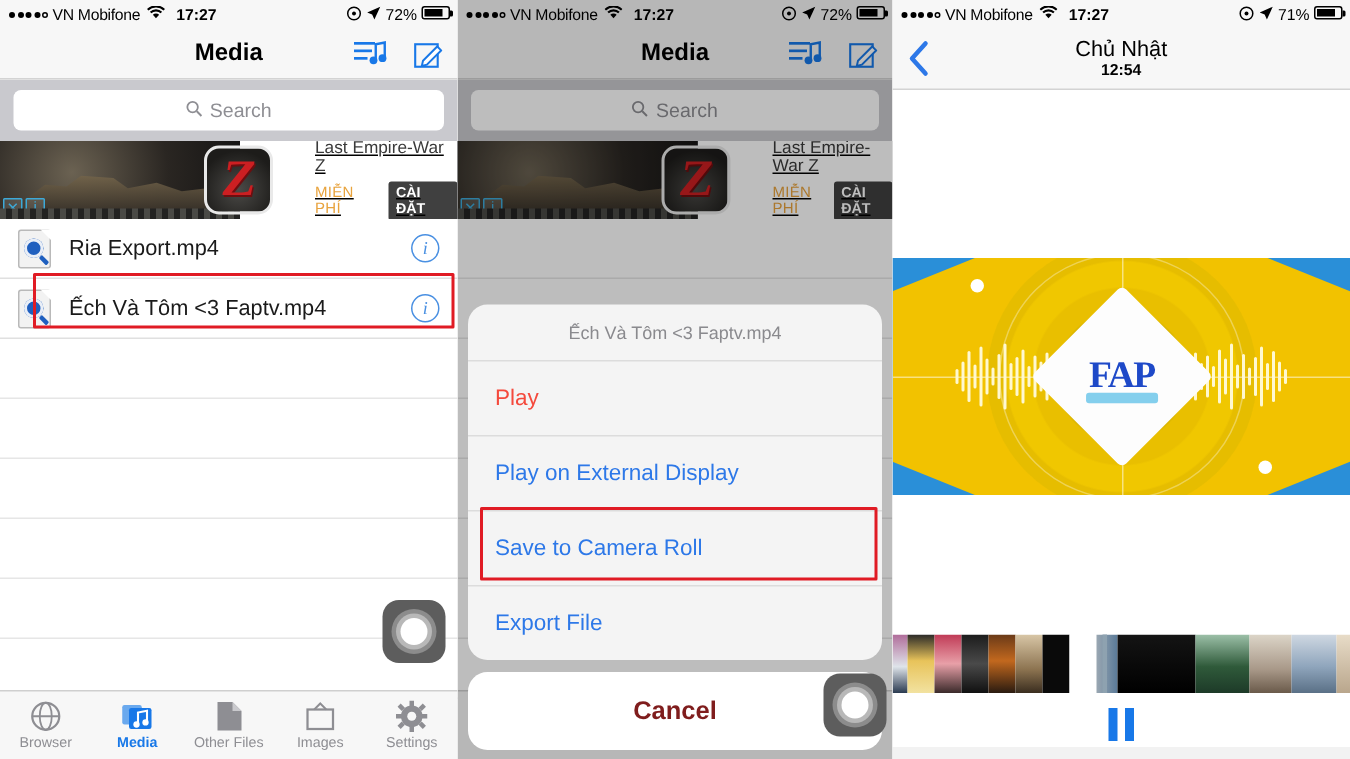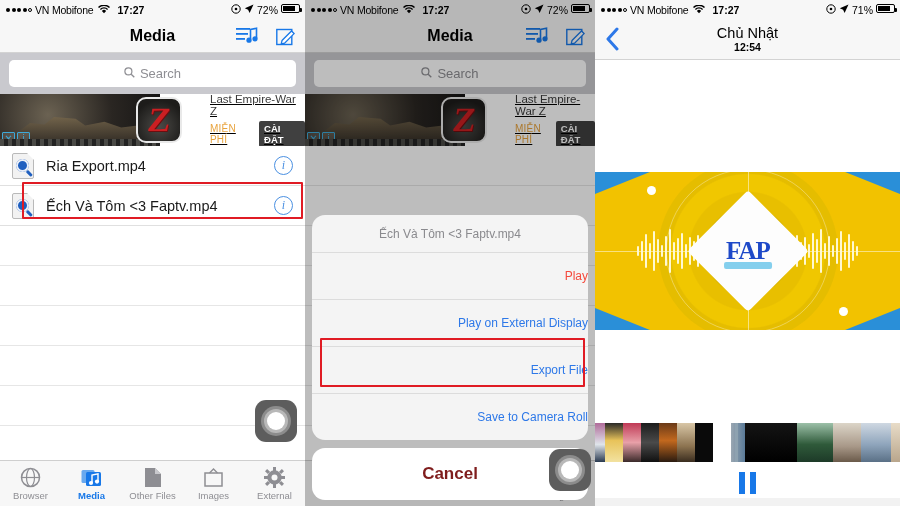--- a/index.html
+++ b/index.html
@@ -183,22 +183,22 @@
     position: absolute; left: 7px; right: 7px; bottom: 6px; z-index: 10;
   }
   .sheet-group {
     background: #f4f4f4; border-radius: 13px; overflow: hidden; margin-bottom: 8px;
   }
   .sheet-title {
     text-align: center; font-size: 12px; color: #8a8a8e;
     padding: 12px 10px 11px; border-bottom: 1px solid #dcdcdc;
   }
   .sheet-item {
-    text-align: right; font-size: 12px; color: #2d78e8;
-    padding: 16px 0; border-bottom: 1px solid #dcdcdc; position: relative;
+    text-align: left; font-size: 15px; color: #2d78e8;
+    padding: 16px 18px; border-bottom: 1px solid #dcdcdc; position: relative;
   }
   .sheet-item:last-child { border-bottom: none; }
   .sheet-item.destructive { color: #f4493c; }
   .sheet-cancel {
     background: #fff; border-radius: 13px; text-align: center;
     font-size: 17px; font-weight: bold; color: #7f1d1d; padding: 16px 8px;
   }
 
   
   .player-nav {
@@ -467,21 +467,21 @@
               <rect x="0" y="9" width="4" height="3"></rect>
                 <rect x="17" y="9" width="4" height="3"></rect>
               <rect x="2" y="2.5" width="3" height="4" transform="rotate(-45 3.5 4.5)"></rect>
               <rect x="16" y="14.5" width="3" height="4" transform="rotate(-45 17.5 16.5)"></rect>
               <rect x="16" y="2.5" width="3" height="4" transform="rotate(45 17.5 4.5)"></rect>
               <rect x="2" y="14.5" width="3" height="4" transform="rotate(45 3.5 16.5)"></rect>
             </g>
             <circle cx="10.5" cy="10.5" r="3" fill="#f7f7f7"></circle>
           </svg>
         </span>
-        <span>External</span>
+        <span>Settings</span>
       </div>
     </div>
   </div>
 
   <div class="panel panel-2">
 
     <div class="statusbar">
       <div class="sb-left">
         <span class="dots">
           <i class="dot"></i>
@@ -602,22 +602,22 @@
       </div>
     </div>
 
     <div class="dim-overlay"></div>
 
     <div class="actionsheet">
       <div class="sheet-group">
         <div class="sheet-title">Ếch Và Tôm &lt;3 Faptv.mp4</div>
         <div class="sheet-item destructive">Play</div>
         <div class="sheet-item">Play on External Display</div>
+        <div class="sheet-item">Save to Camera Roll</div>
         <div class="sheet-item">Export File</div>
-        <div class="sheet-item">Save to Camera Roll</div>
       </div>
       <div class="sheet-cancel">Cancel</div>
     </div>
 
     <div class="highlight-box" style="left:15px; top:338px; width:265px; height:49px; z-index:20;"></div>
 
     <div class="assistive" style="right:4px; top:449px; z-index:30;">
       <span class="ring1">
         <span class="ring2">
           <span class="core"></span>

